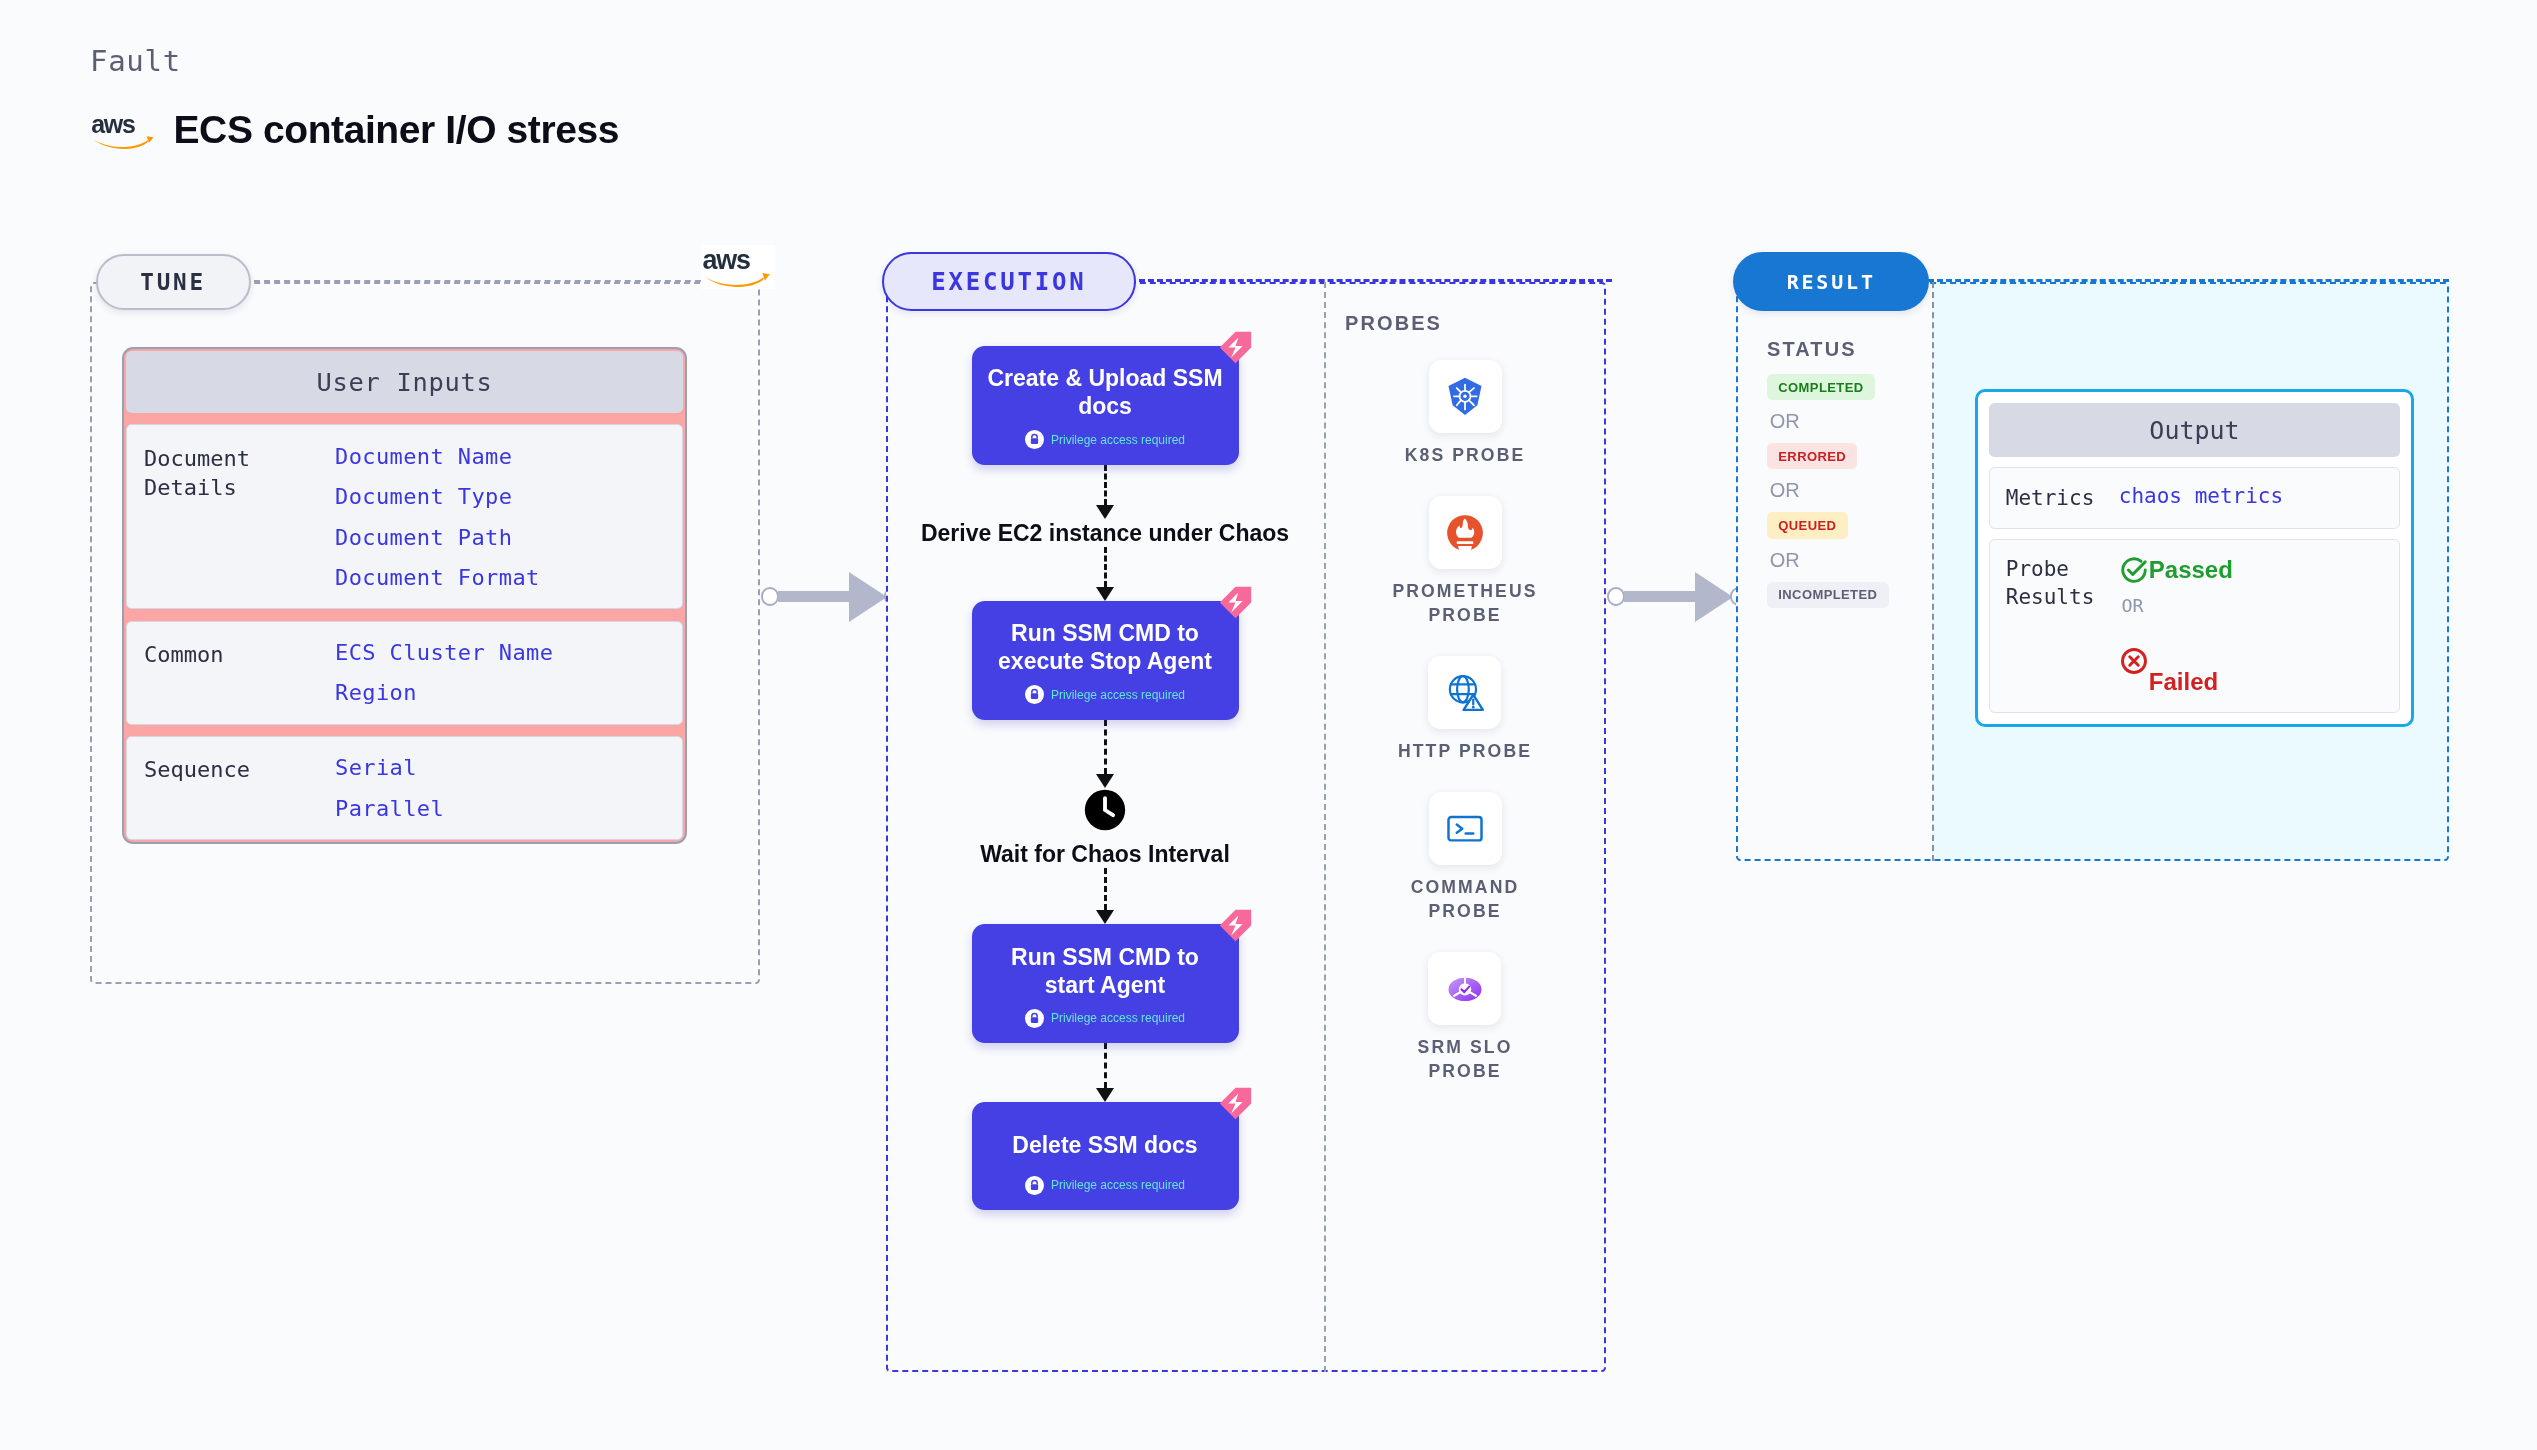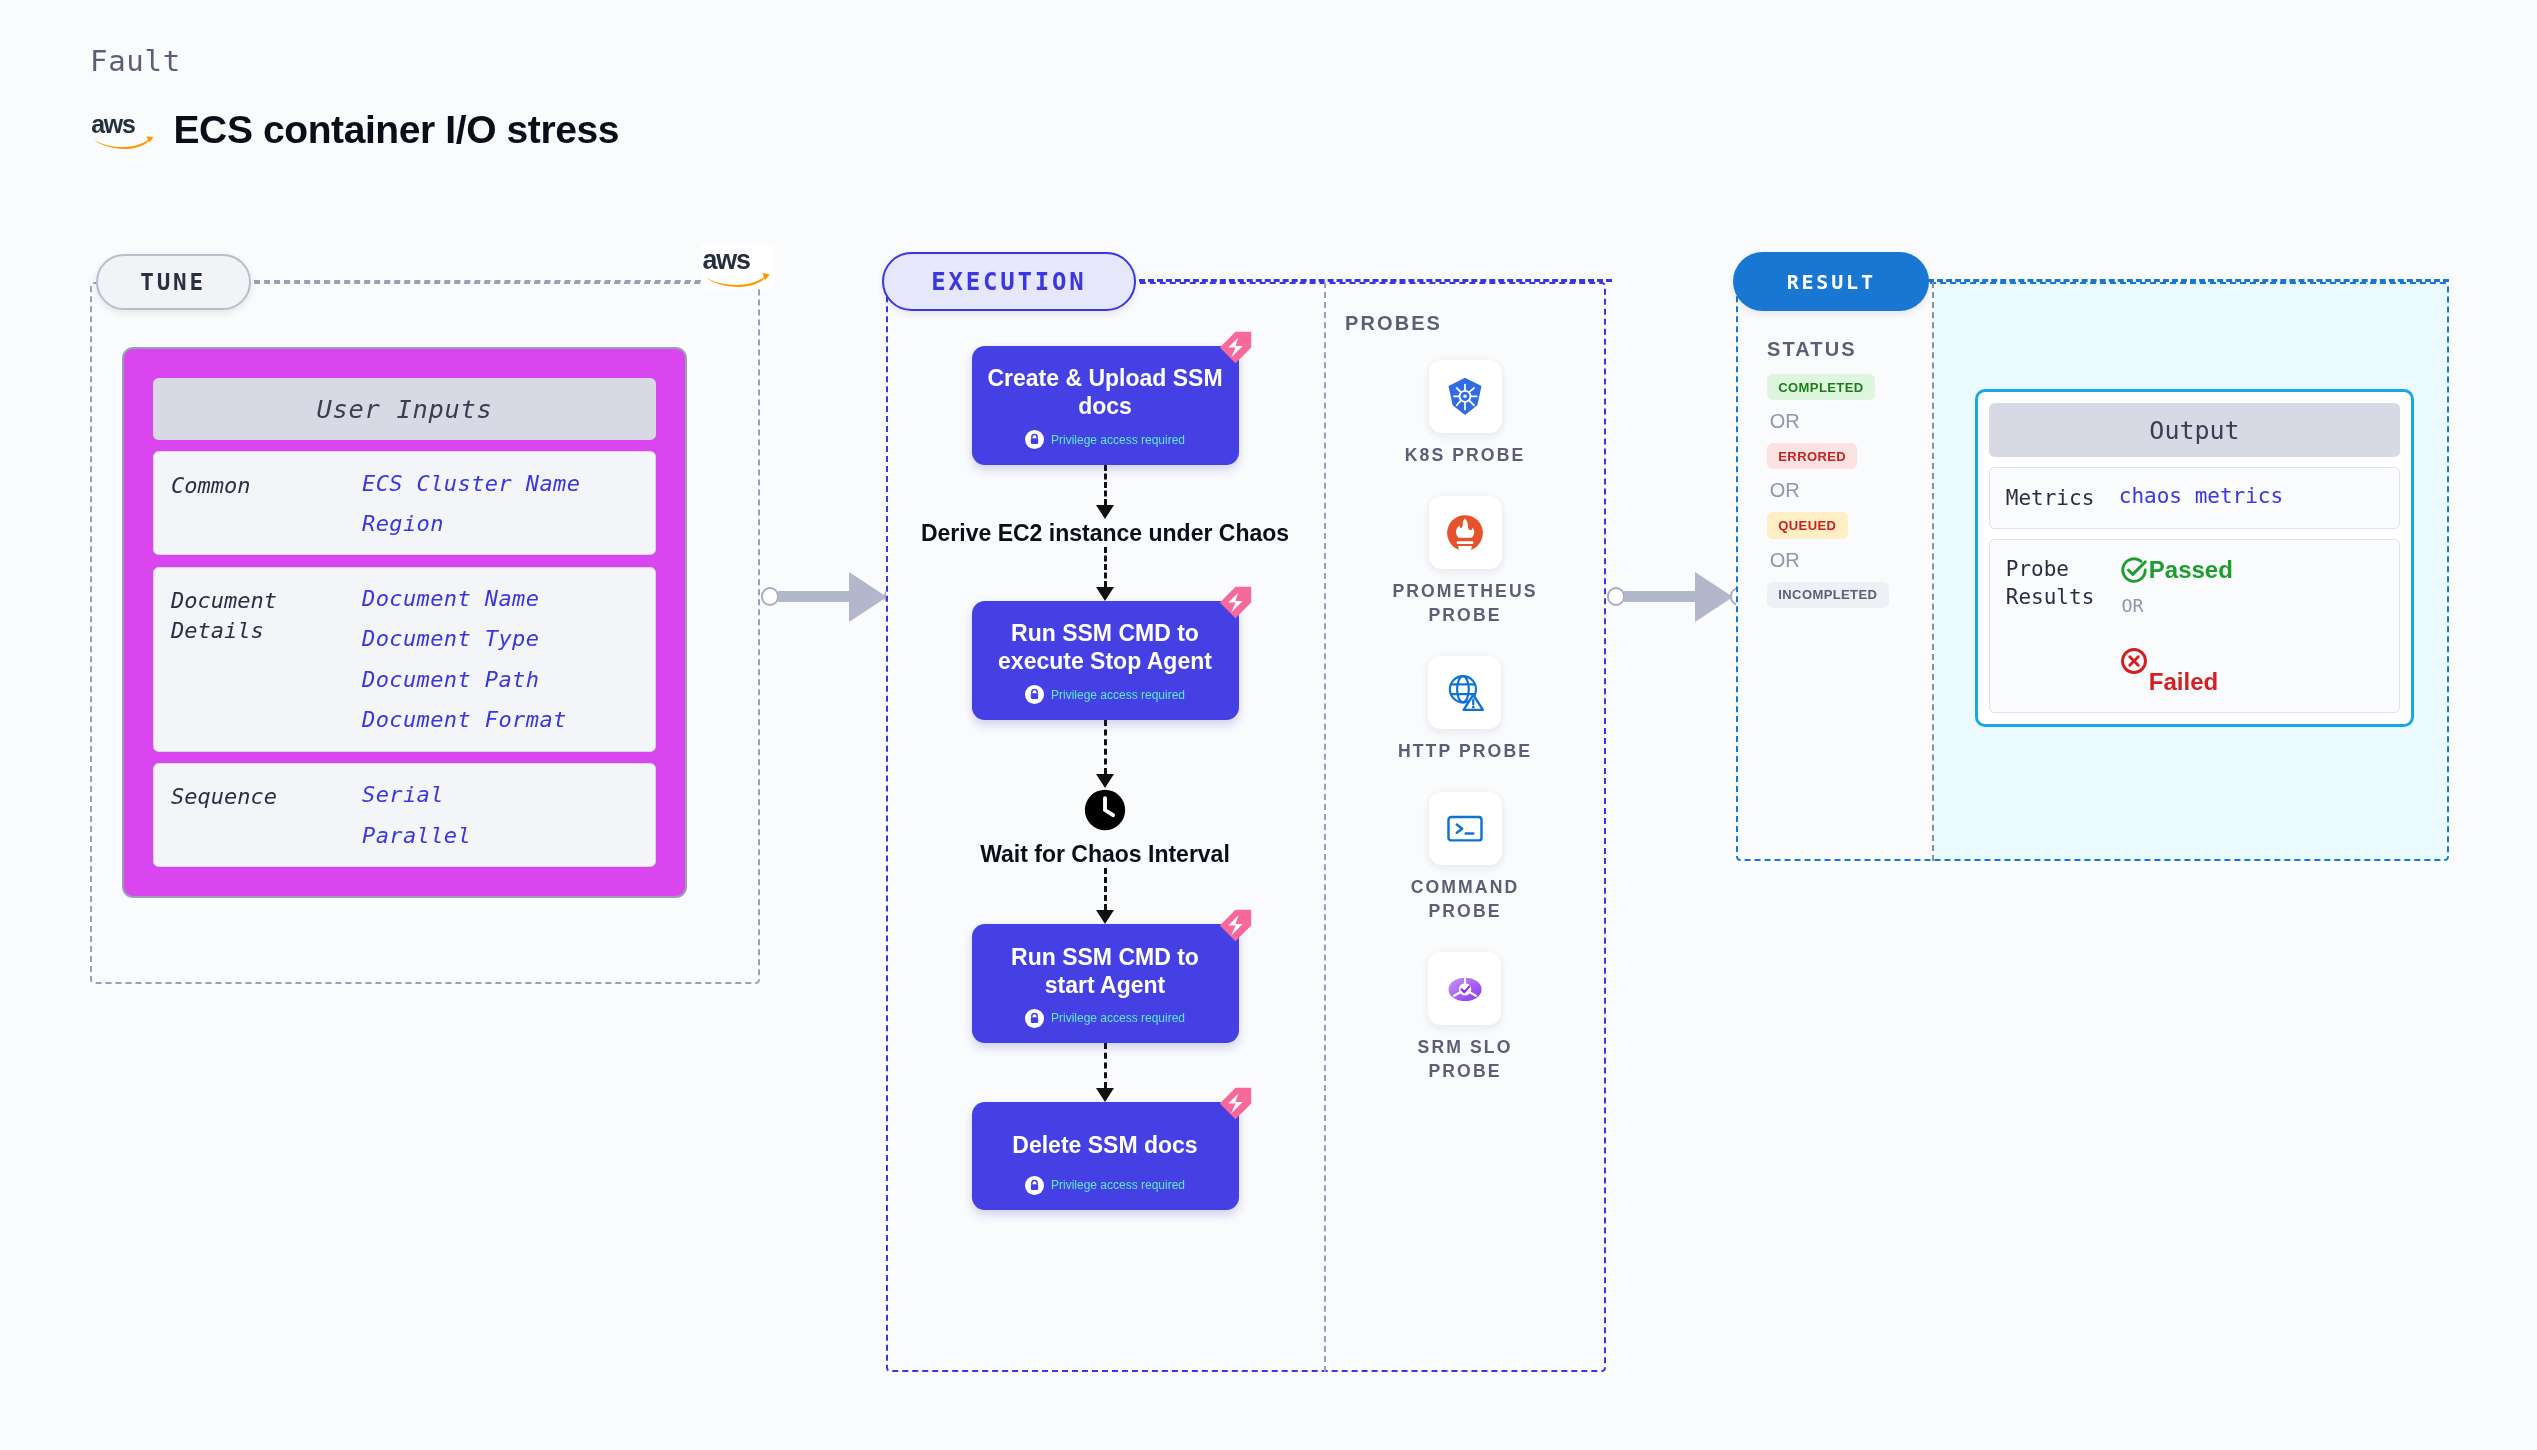--- a/index.html
+++ b/index.html
@@ -48,21 +48,21 @@
   }
   #tune-dash-line {
     position: absolute; left: 164px; top: -2.1px; width: 487px;
     border-top: 2.8px dashed #9aa0b4;
   }
   #aws-logo-corner { position: absolute; right: -15.5px; top: -37px; width: 76px; height: 44px; }
 
   #user-inputs-card {
     position: absolute; left: 32px; top: 65px; width: 565px;
     border: 2.1px solid #9aa0b4; border-radius: 11.3px;
-    background: #d946ef; padding: 29px; font-style: italic;
+    background: #fca5a5; padding: 2px;
   }
   #user-inputs-header {
     background: #d7d9e5; border-radius: 5.6px;
     height: 62px; display: flex; align-items: center; justify-content: center;
     font-family: "DejaVu Sans Mono", monospace;
     font-size: 25.4px; color: #3a3f55; letter-spacing: 0.7px;
   }
   .input-group {
     margin-top: 11.3px; background: #f4f5f9;
     border: 1.4px solid #d4d7e2; border-radius: 5.6px;
@@ -282,34 +282,34 @@
     <rect x="0" y="0" width="120" height="72" fill="#ffffff"></rect>
     <text x="2" y="40" font-family="Liberation Sans, sans-serif" font-size="44" font-weight="bold" fill="#252f3e" letter-spacing="-2">aws</text>
     <path d="M6 52 C 34 70, 82 70, 106 50 L 100 58 C 76 74, 32 72, 6 52 Z" fill="#ff9900"></path>
     <path d="M100 46 L 112 48 L 104 58 Z" fill="#ff9900"></path>
   </svg>
 
   <div id="user-inputs-card">
     <div id="user-inputs-header">User Inputs</div>
 
     <div class="input-group">
-      <div class="ig-label">Common</div>
-      <div class="ig-values">
-        <span>ECS Cluster Name</span>
-        <span>Region</span>
-      </div>
-    </div>
-
-    <div class="input-group">
       <div class="ig-label">Document<br>Details</div>
       <div class="ig-values">
         <span>Document Name</span>
         <span>Document Type</span>
         <span>Document Path</span>
         <span>Document Format</span>
+      </div>
+    </div>
+
+    <div class="input-group">
+      <div class="ig-label">Common</div>
+      <div class="ig-values">
+        <span>ECS Cluster Name</span>
+        <span>Region</span>
       </div>
     </div>
 
     <div class="input-group">
       <div class="ig-label">Sequence</div>
       <div class="ig-values">
         <span>Serial</span>
         <span>Parallel</span>
       </div>
     </div>

